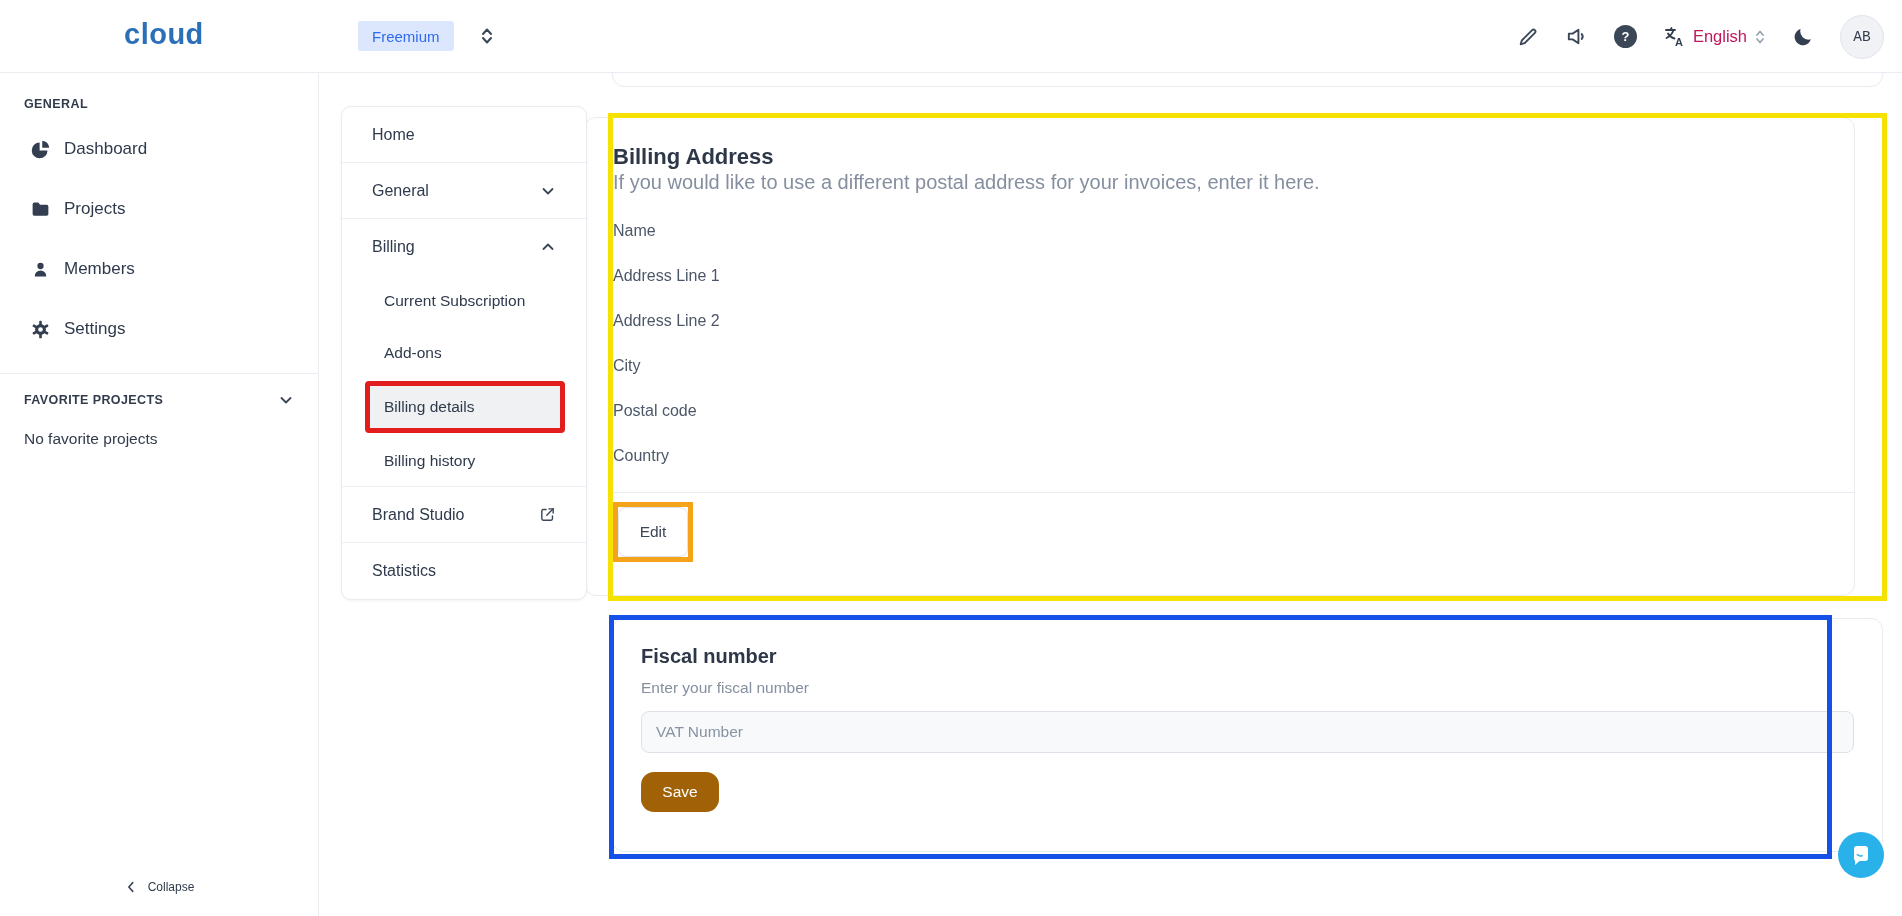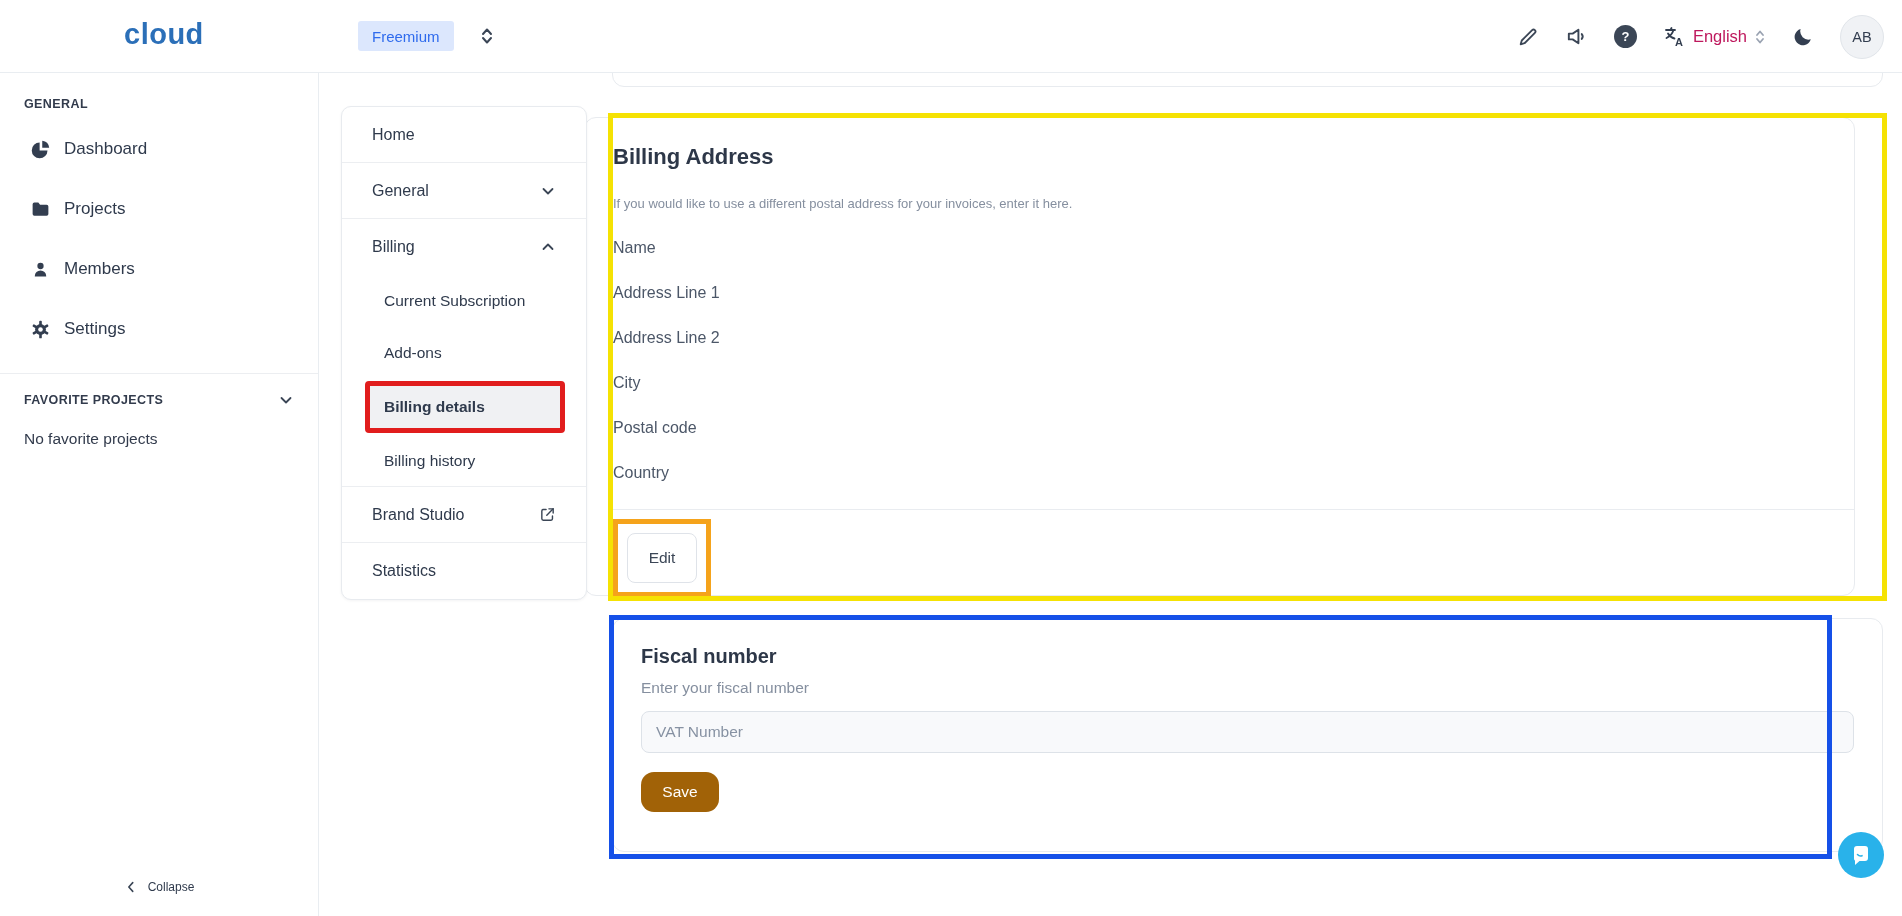--- a/index.html
+++ b/index.html
@@ -17,21 +17,21 @@
   .plan-switch { position:absolute; left:476px; top:25px; width:22px; height:22px; cursor:pointer; }
   .hdr-right { position:absolute; right:0; top:0; height:73px; display:flex;
     align-items:center; gap:25px; padding-right:18px; }
   .hdr-icon { width:24px; height:24px; display:flex; align-items:center; justify-content:center; cursor:pointer; }
   .help-circle { width:23px; height:23px; border-radius:50%; background:#3b4656; color:#fff;
     font-size:13px; font-weight:bold; display:flex; align-items:center; justify-content:center; }
   .lang { display:flex; align-items:center; gap:7px; cursor:pointer; }
   .lang-label { font-size:16.5px; color:#be185d; }
   .avatar { width:44px; height:44px; border-radius:50%; background:#f0f2f5;
     border:1px solid #e1e5ea; color:#333e50; font-size:14.5px;
-    display:flex; align-items:center; justify-content:center; }
+    display:flex; align-items:center; justify-content:center;font-family:Liberation Mono, monospace; }
 
   
   .sidebar { position:absolute; left:0; top:73px; width:319px; height:843px;
     background:#fff; border-right:1px solid #e9edf1; z-index:10; }
   .sb-heading { margin:24px 0 8px 24px; font-size:12.5px; font-weight:bold;
     letter-spacing:.4px; color:#323b4c; }
   .sb-item { display:flex; align-items:center; height:60px; padding-left:30px;
     gap:13px; font-size:17px; color:#2f3a4c; cursor:pointer; }
   .sb-item svg { flex:0 0 auto; }
   .sb-divider { border-top:1px solid #eceef1; margin-top:14px; }
@@ -47,35 +47,35 @@
   .nav-card { position:absolute; left:341px; top:106px; width:246px; background:#fff;
     border:1px solid #e8ebef; border-radius:10px; z-index:5;
     box-shadow:0 1px 3px rgba(16,24,40,.05); }
   .nav-row { display:flex; align-items:center; justify-content:space-between;
     height:56px; padding:0 30px; font-size:16px; color:#2f3a4c; cursor:pointer; }
   .nav-row.child { height:52px; padding-left:42px; font-size:15.5px; }
   .nav-bb { border-bottom:1px solid #eceef1; }
   .sel-wrap { margin:2px 21px 2px 23px; }
   .sel-pill { border:5px solid #e11d1d; background:#f0f1f3; border-radius:4px;
     height:52px; display:flex; align-items:center; padding-left:14px;
-    font-size:15.5px; color:#2f3a4c; cursor:pointer;font-weight:bold; }
+    font-size:15.5px; color:#2f3a4c; cursor:pointer; }
 
   
   .prev-card { position:absolute; left:612px; top:28px; width:1271px; height:59px;
     background:#fff; border:1px solid #e8ebef; border-radius:12px; z-index:1; }
   .card { position:absolute; background:#fff; border:1px solid #e8ebef;
     border-radius:12px; z-index:2; padding:26px 28px; }
   .card-billing { left:584px; top:117px; width:1271px; height:479px; }
   .card-fiscal  { left:612px; top:618px; width:1271px; height:234px; }
   .card-title { font-size:22px; font-weight:bold; color:#2d3748; }
-  .card-desc { margin-top:26px; font-size:13px; color:#858f9f; }
+  .card-desc { margin-top:1px; font-size:20px; color:#858f9f; }
   .fields { margin-top:14px; }
   .field-label { height:45px; display:flex; align-items:center; font-size:16px; color:#4c5768; }
   .card-divider { border-top:1px solid #e9ecf0; margin:14px -28px 0 0; }
-  .edit-wrap { display:inline-block; margin-top:9px; border:5px solid #f5a31b; padding:9px; }
+  .edit-wrap { display:inline-block; margin-top:9px; border:5px solid #f5a31b; padding:0; }
   .edit-btn { width:70px; height:50px; background:#fff; border:1px solid #dfe3e9;
     border-radius:8px; font-size:15.5px; color:#3b4656; cursor:pointer;
     font-family:"Liberation Sans", sans-serif; }
   .fiscal-title { font-size:20px; font-weight:bold; color:#2d3748; }
   .fiscal-sub { margin-top:11px; font-size:15.5px; color:#858f9f; }
   .vat-input { margin-top:14px; width:100%; height:42px; background:#f8f9fb;
     border:1px solid #dde2e8; border-radius:8px; padding:0 14px; font-size:15.5px;
     color:#333e50; font-family:"Liberation Sans", sans-serif; }
   .vat-input::placeholder { color:#8792a3; }
   .save-btn { margin-top:19px; width:78px; height:40px; background:#a16207; color:#fff;

